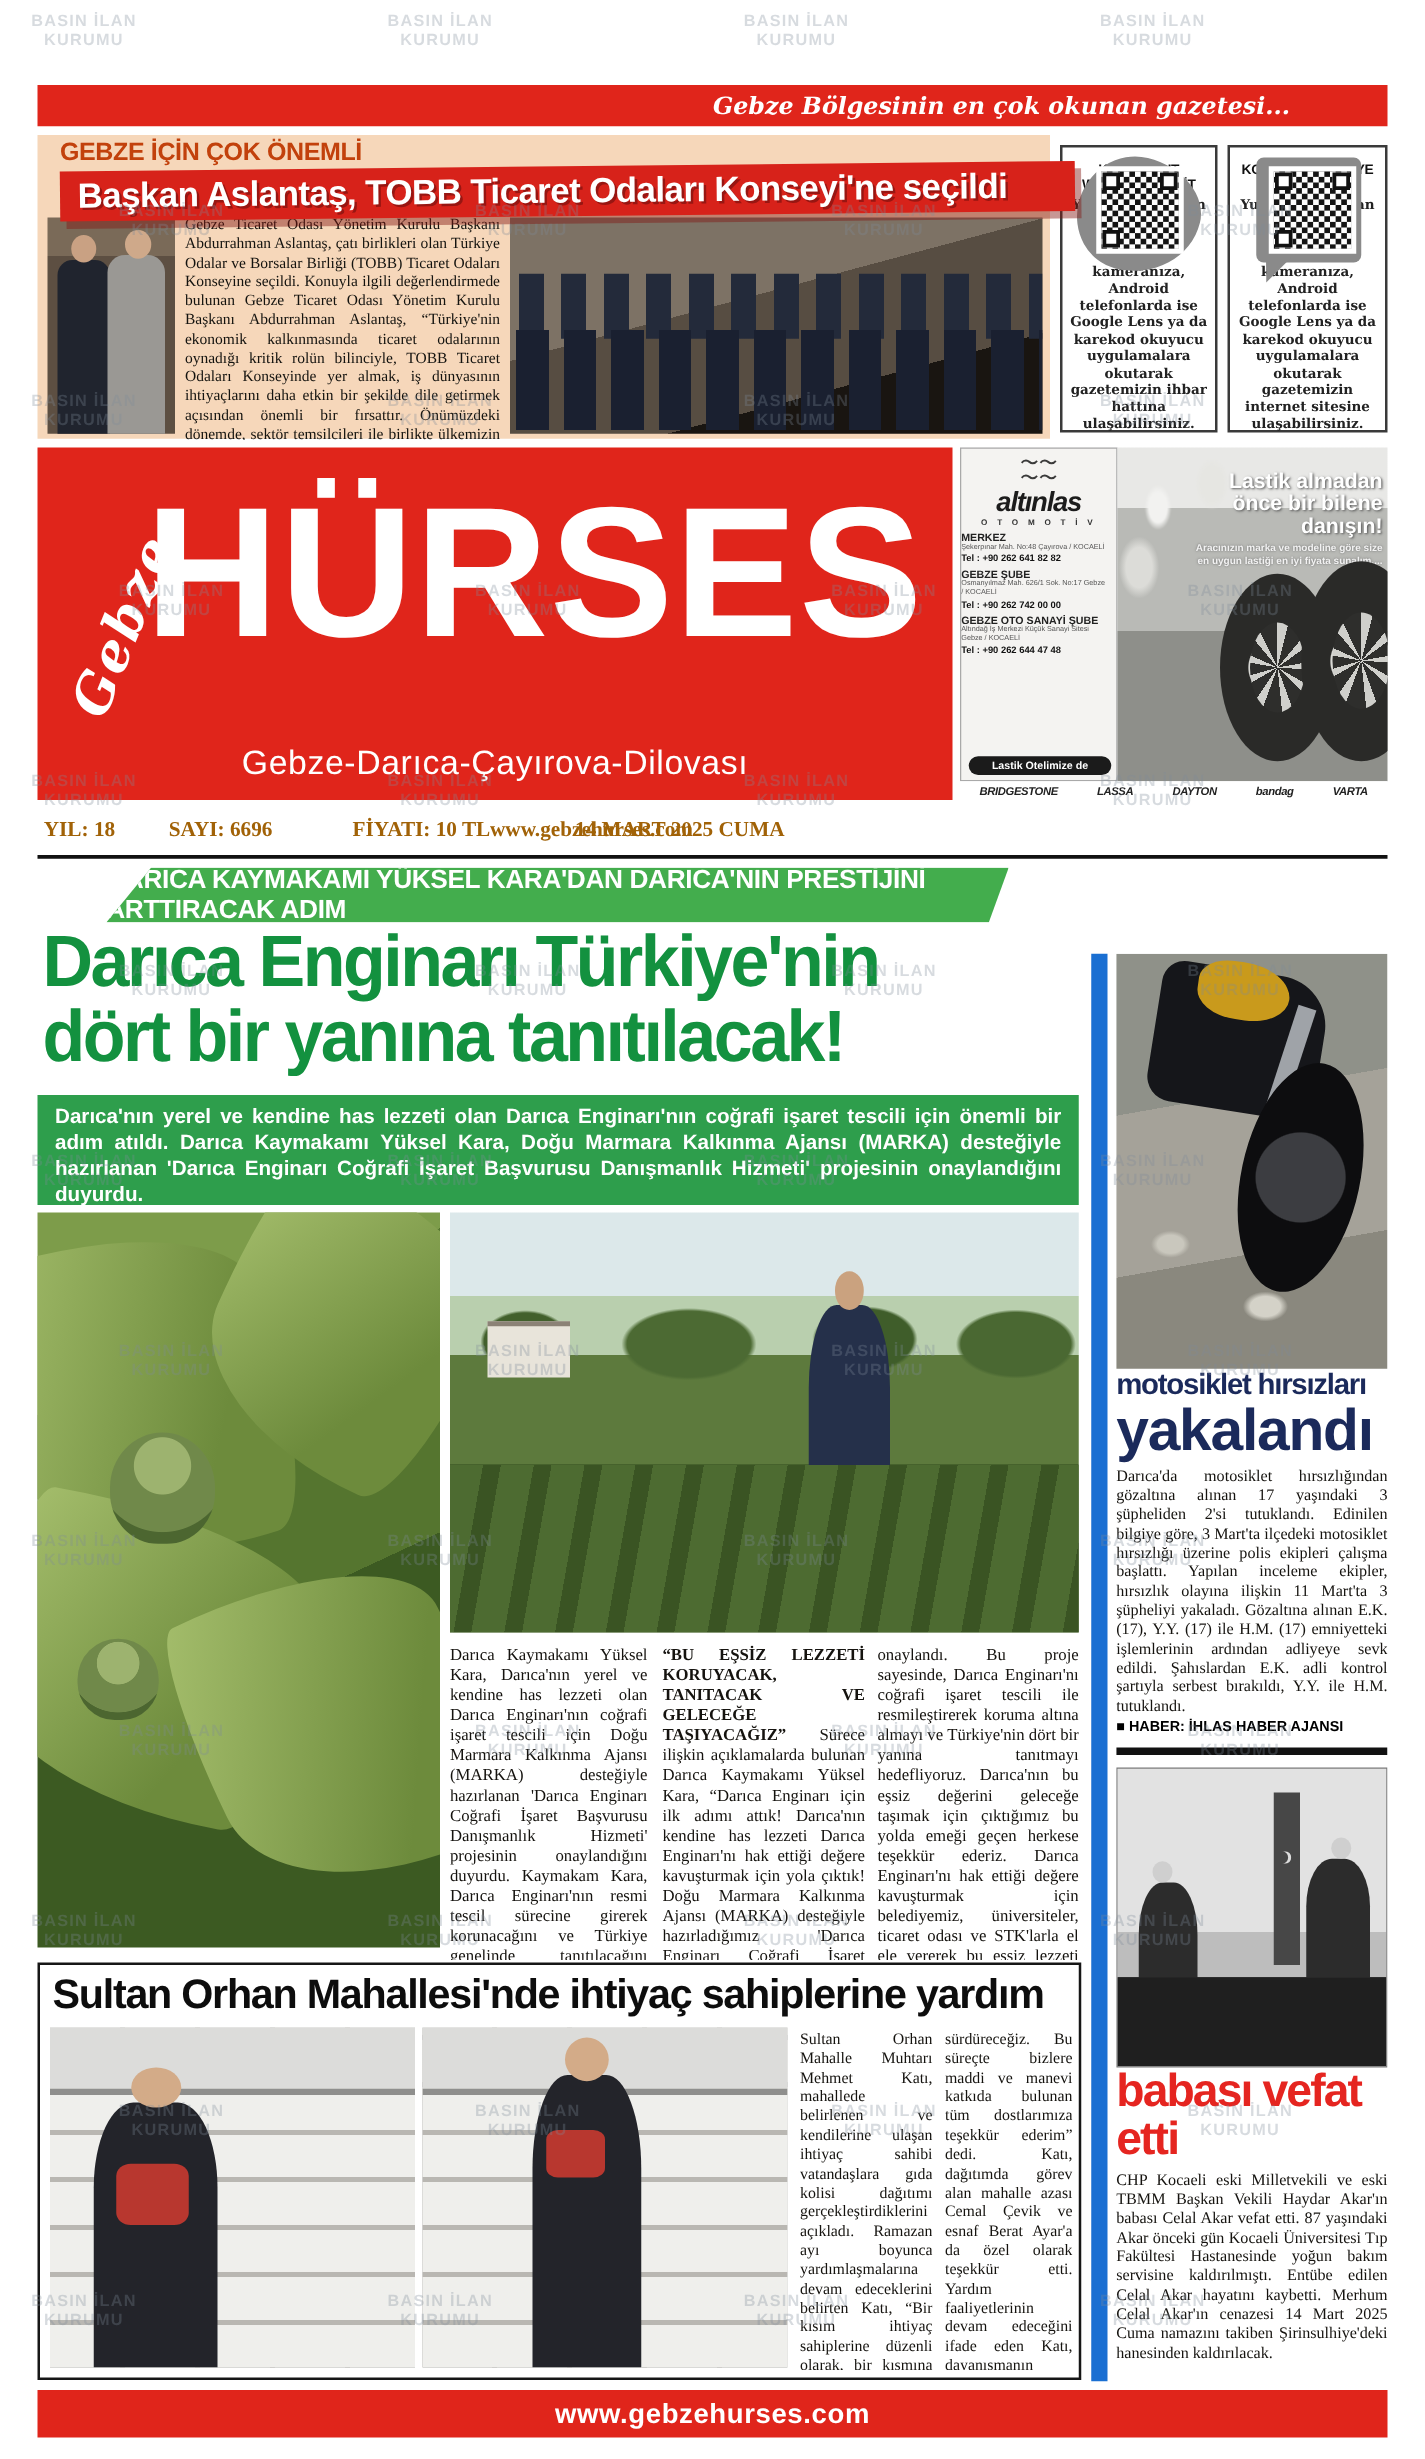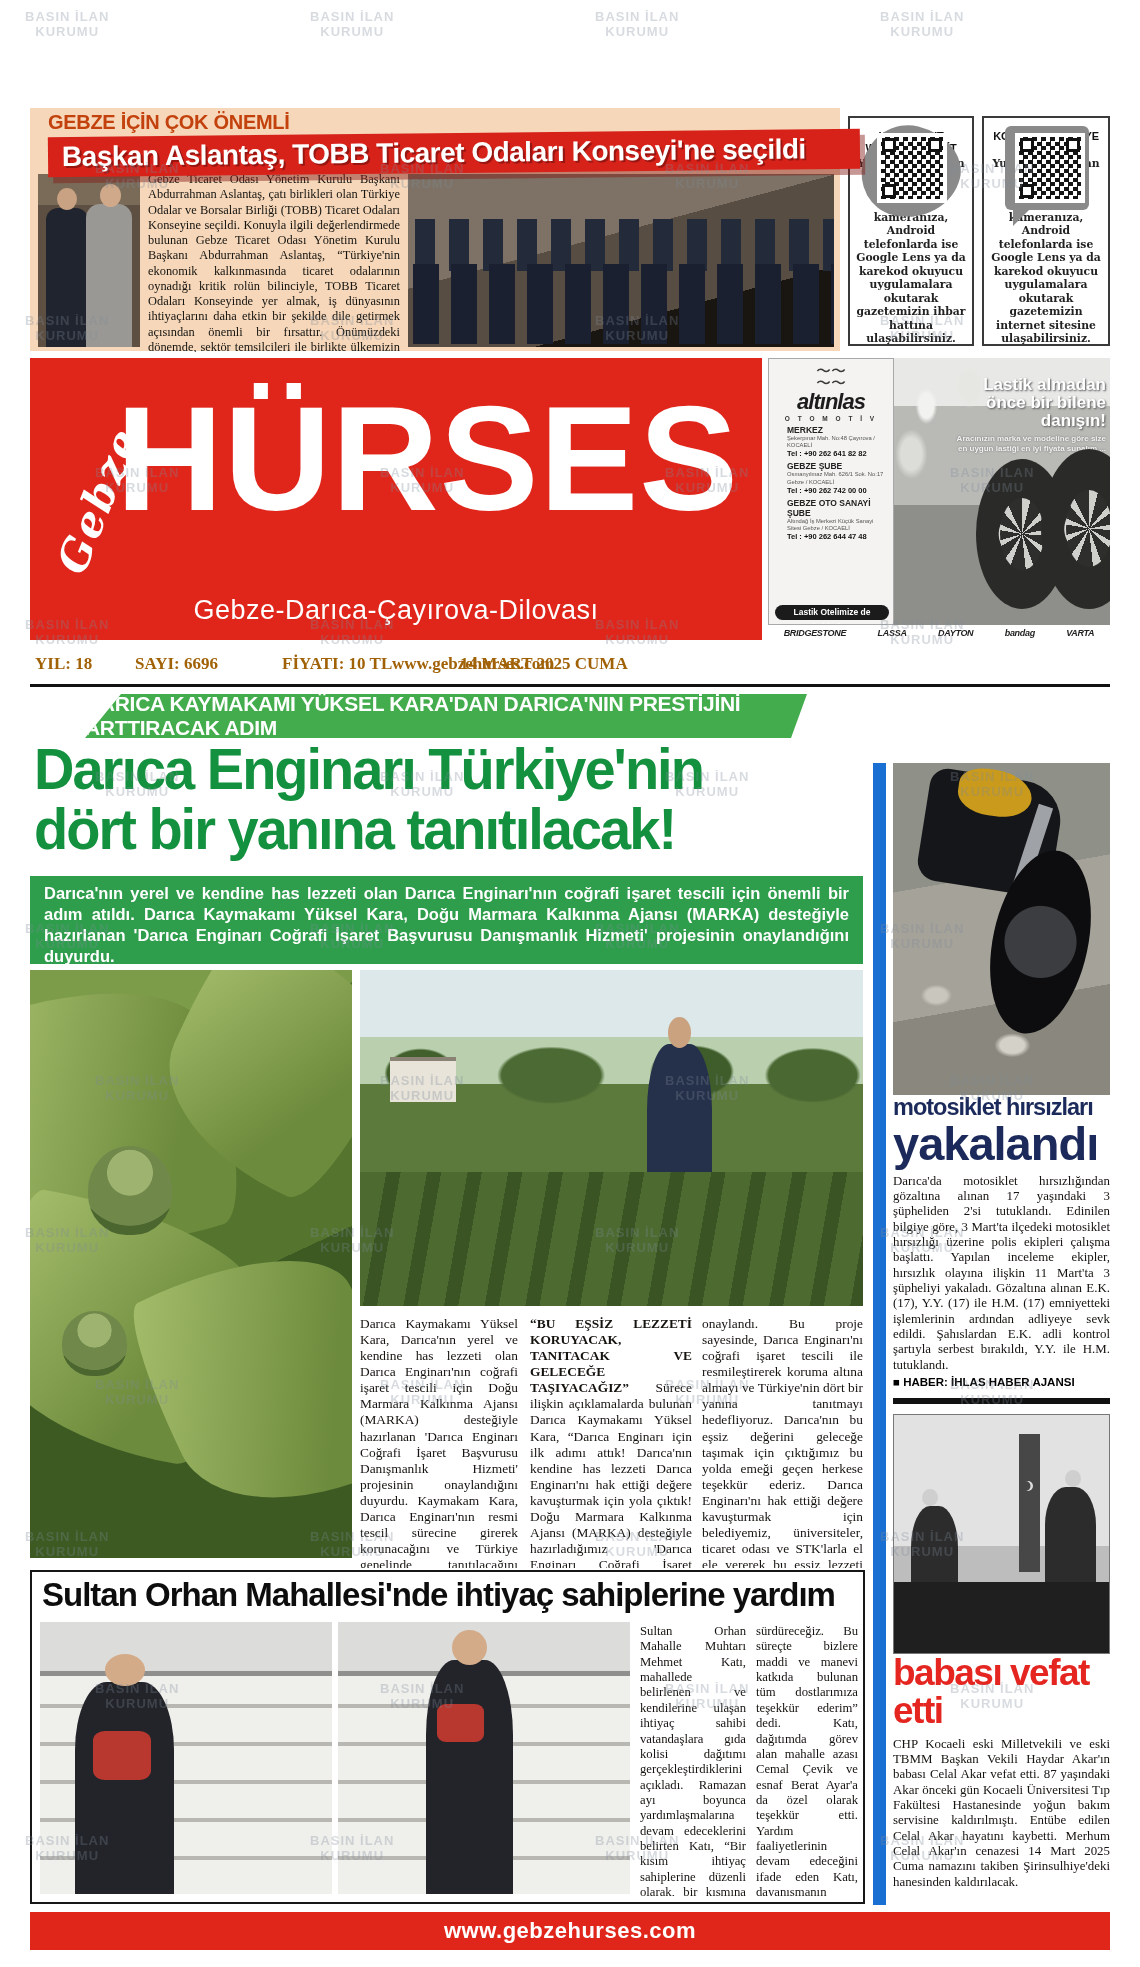--- a/index.html
+++ b/index.html
@@ -56,21 +56,21 @@
       font:900 148px/1.25 "Liberation Sans",sans-serif;letter-spacing:1px;}
   .mh-tag{position:absolute;left:0;bottom:14px;width:100%;text-align:center;color:#fff;
       font:400 27px "Liberation Sans",sans-serif;letter-spacing:.5px;}
   
   .ad-panel{left:768px;top:358px;width:126px;height:267px;background:#f4f3f1;border:1px solid #a9a9a9;
       box-sizing:border-box;overflow:hidden;}
   .ad-logo{text-align:center;margin-top:6px;}
   .ad-wing{font-size:15px;color:#3a3a3a;line-height:.8;}
   .ad-brandname{font:italic 900 22px "Liberation Sans",sans-serif;color:#1c1c1c;letter-spacing:-1px;}
   .ad-sub{font:700 6.5px "Liberation Sans",sans-serif;color:#333;letter-spacing:3px;}
-  .branch{padding:3px 6px 0 18px;}
+  .branch{padding:3px 6px 0 0;}
   .branch .bn{font:900 8.5px "Liberation Sans",sans-serif;color:#222;}
   .branch .ba{font:400 5.8px/1.25 "Liberation Sans",sans-serif;color:#555;}
   .branch .bt{font:700 7.5px "Liberation Sans",sans-serif;color:#111;}
   .ad-pill{position:absolute;left:6px;bottom:4px;width:114px;height:15px;background:#1b1b1b;border-radius:8px;
       color:#fff;font:700 8.5px/15px "Liberation Sans",sans-serif;text-align:center;box-sizing:border-box;}
   .ad-photo{left:894px;top:358px;width:216px;height:267px;overflow:hidden;
       background:linear-gradient(180deg,#e8e8e6 0 18%,#b9bab6 18% 55%,#8e8f8a 55% 100%);}
   .ad-photo .snow{position:absolute;left:0;top:0;width:100%;height:60%;
       background:radial-gradient(18px 30px at 15% 30%,#f2f2f0 40%,transparent 60%),
                  radial-gradient(22px 34px at 35% 18%,#e6e6e2 40%,transparent 62%),
@@ -164,20 +164,23 @@
   .bs-col{position:absolute;top:52px;height:272px;font:400 12.7px/1.21 "Liberation Serif",serif;color:#15130f;text-align:justify;overflow:hidden;}
   
   .bottom-bar{left:30px;top:1912px;width:1080px;height:38px;background:#e0251b;display:flex;align-items:center;justify-content:center;}
   .bottom-bar span{color:#fff;font:900 22px "Liberation Sans",sans-serif;letter-spacing:.5px;}
 </style>
 </head>
 <body>
 
 <div class="page">
 
+  <div class="abs top-banner">
+    <span>Gebze Bölgesinin en çok okunan gazetesi...</span>
+  </div>
 
   <div class="abs top-story">
     <div class="abs ts-kicker">GEBZE İÇİN ÇOK ÖNEMLİ</div>
     <div class="abs ts-hbar">
       <span>Başkan Aslantaş, TOBB Ticaret Odaları Konseyi'ne seçildi</span>
     </div>
     <div class="abs ts-photo1">
       <div class="man1"></div>
         <div class="man2"></div>
         <div class="h1"></div>

